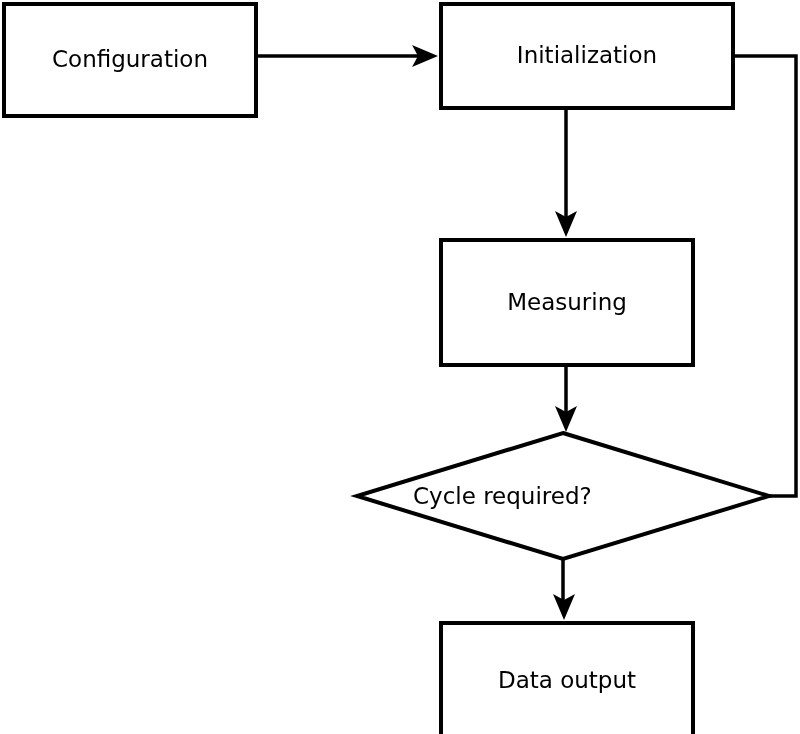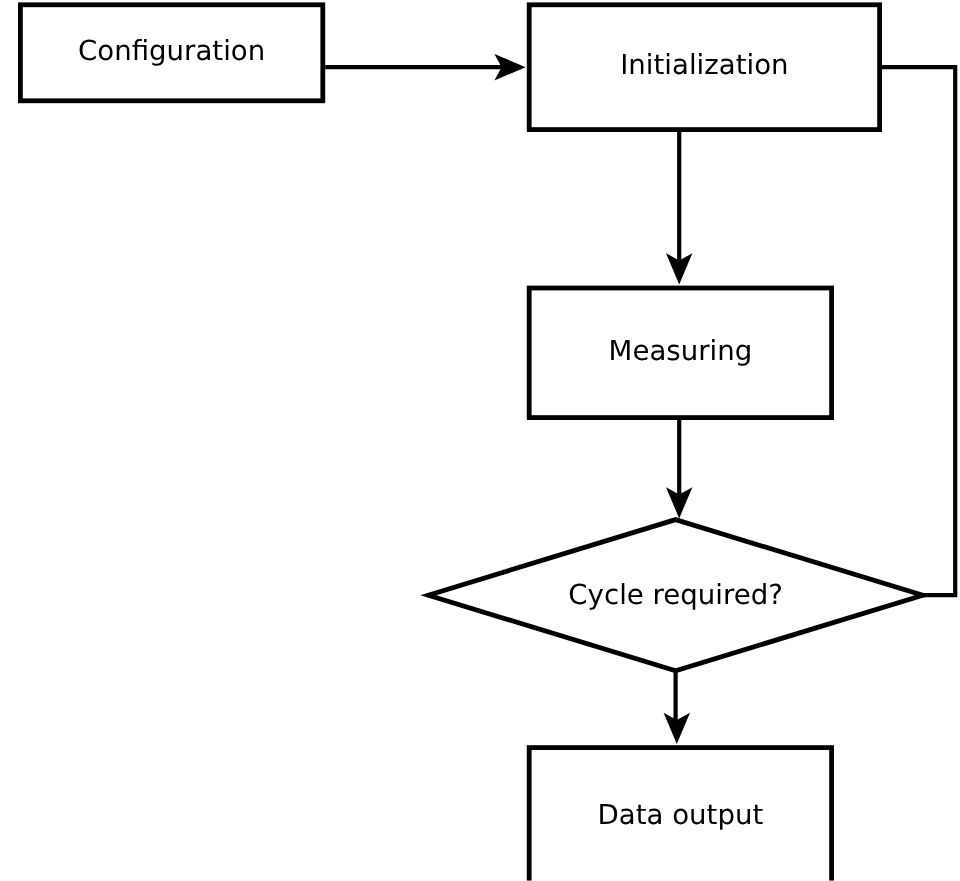--- a/index.html
+++ b/index.html
@@ -28,33 +28,33 @@
     box-sizing: border-box;
     border: 4px solid #000000;
     background: #ffffff;
     display: flex;
     align-items: center;
     justify-content: center;
     font-size: 23px;
     line-height: 1.2;
     white-space: nowrap;
   }
-  .node-configuration { left: 2px;   top: 2px;   width: 256px; height: 84px; margin-left: 13px; }
+  .node-configuration { left: 2px;   top: 2px;   width: 256px; height: 116px; }
   .node-initialization{ left: 439px; top: 2px;   width: 296px; height: 108px; }
-  .node-measuring     { left: 439px; top: 238px; width: 256px; height: 112px; }
+  .node-measuring     { left: 439px; top: 238px; width: 256px; height: 129px; }
   .node-data-output   { left: 439px; top: 621px; width: 256px; height: 119px; }
   .node-diamond-label {
     position: absolute;
     left: 413px;
     top: 478px;
     width: 300px;
     height: 36px;
     display: flex;
     align-items: center;
-    justify-content: center;
+    justify-content: flex-start;
     font-size: 23px;
     white-space: nowrap;
     background: transparent;
   }
   .edge {
     stroke: #000000;
     stroke-width: 3.5;
     fill: none;
   }
   .diamond {

